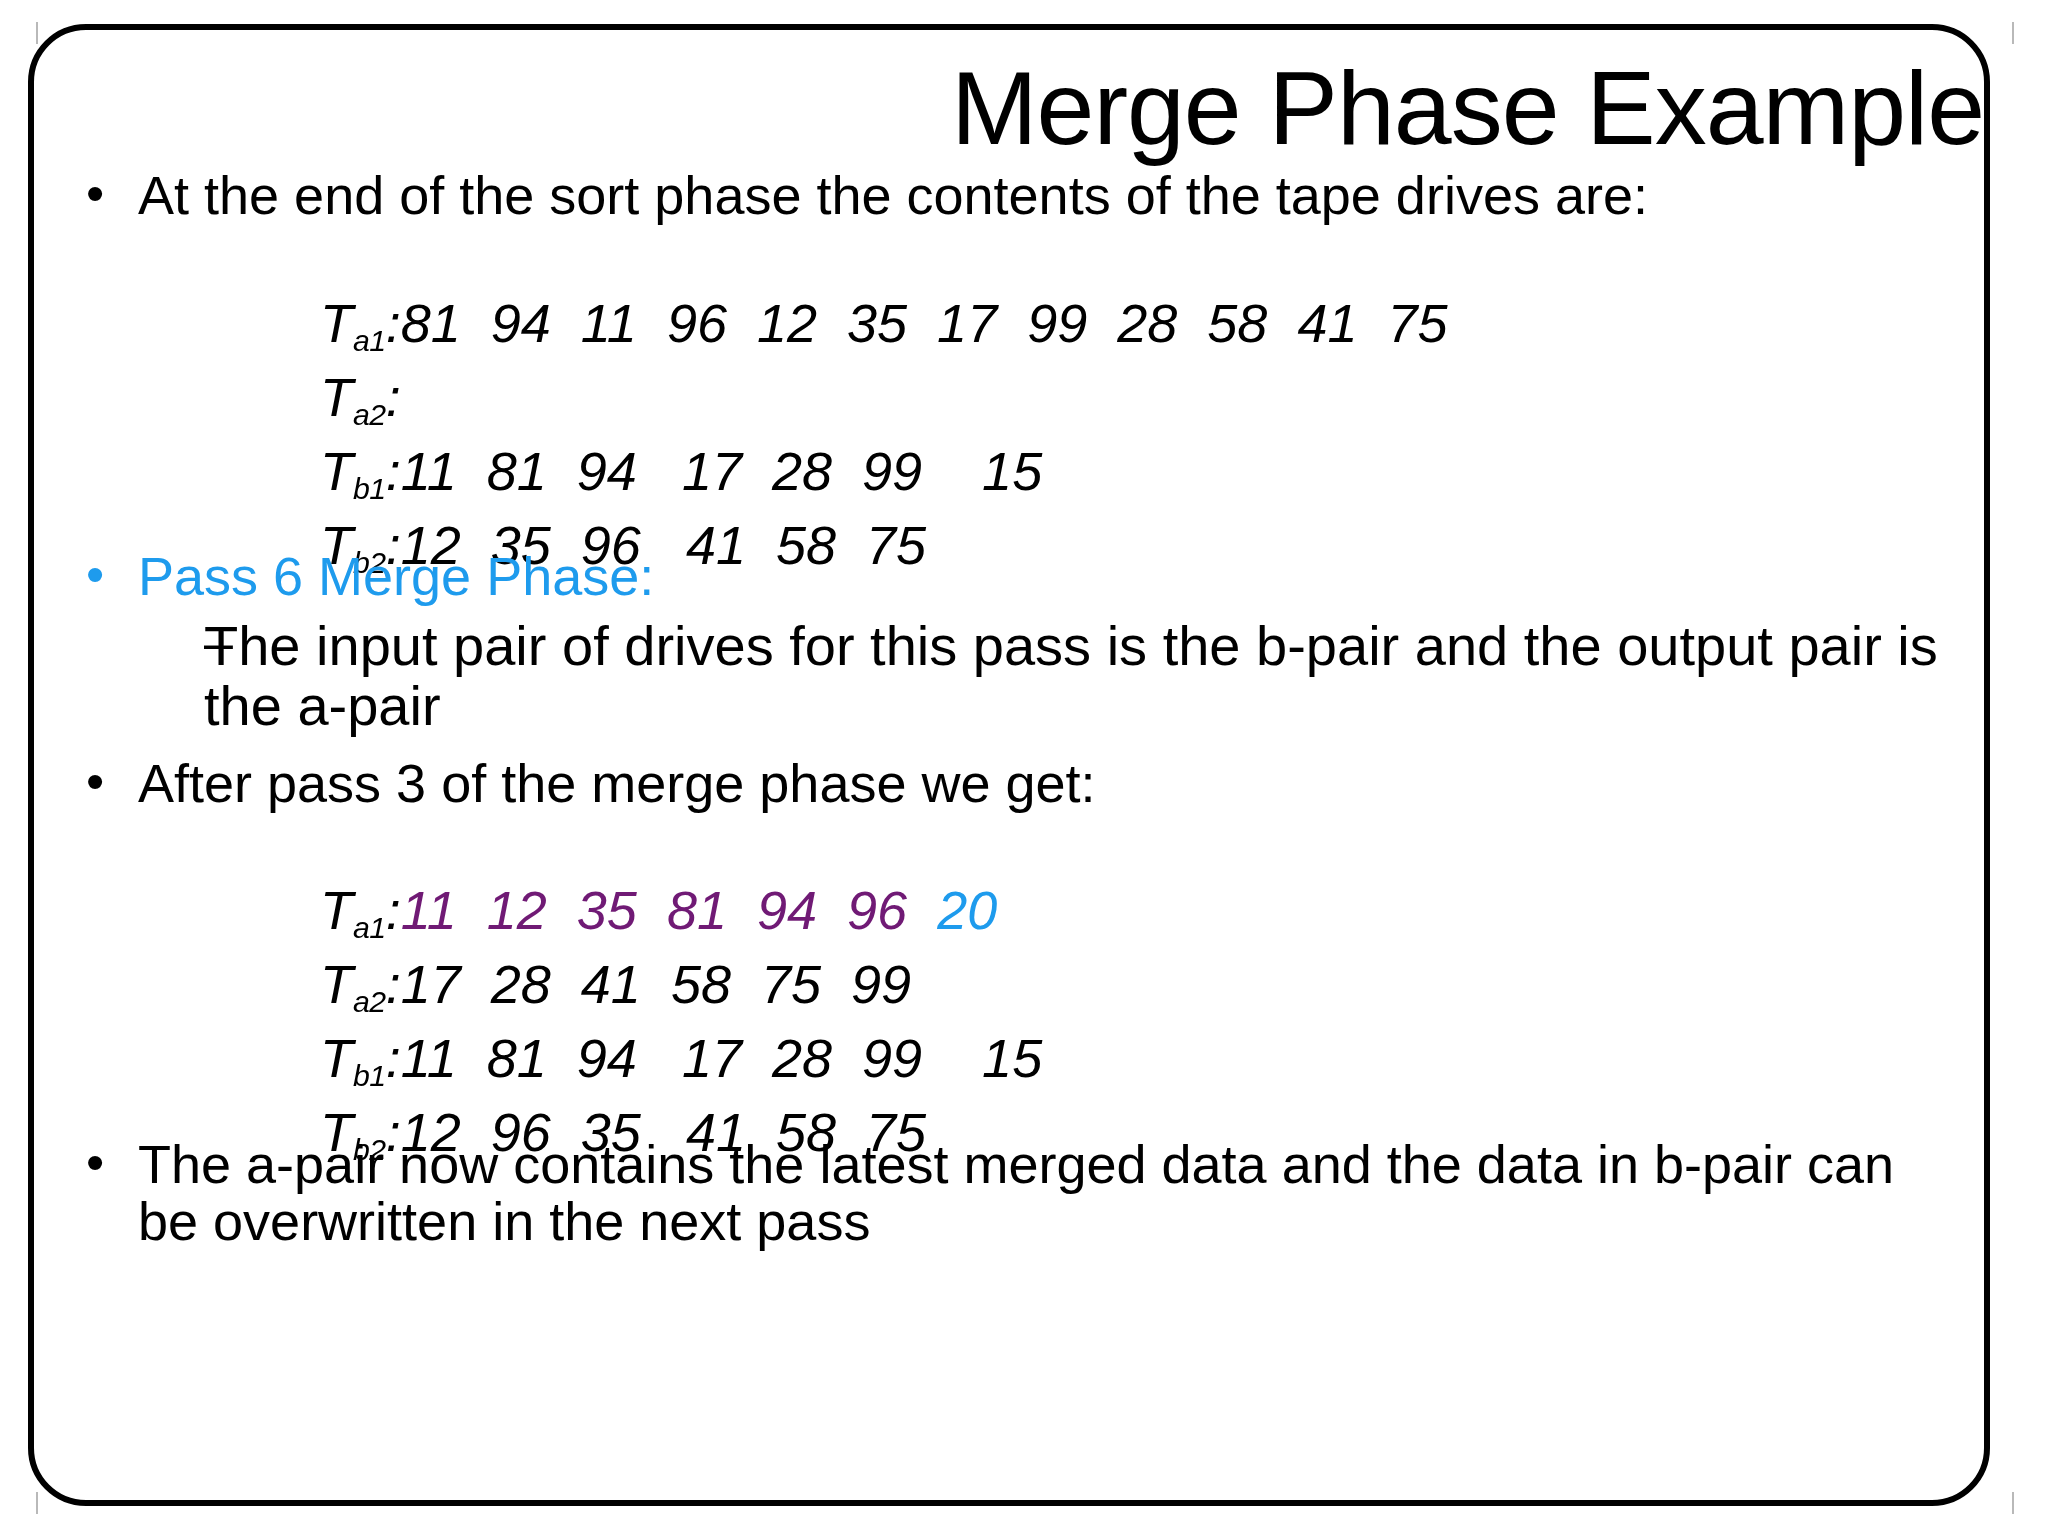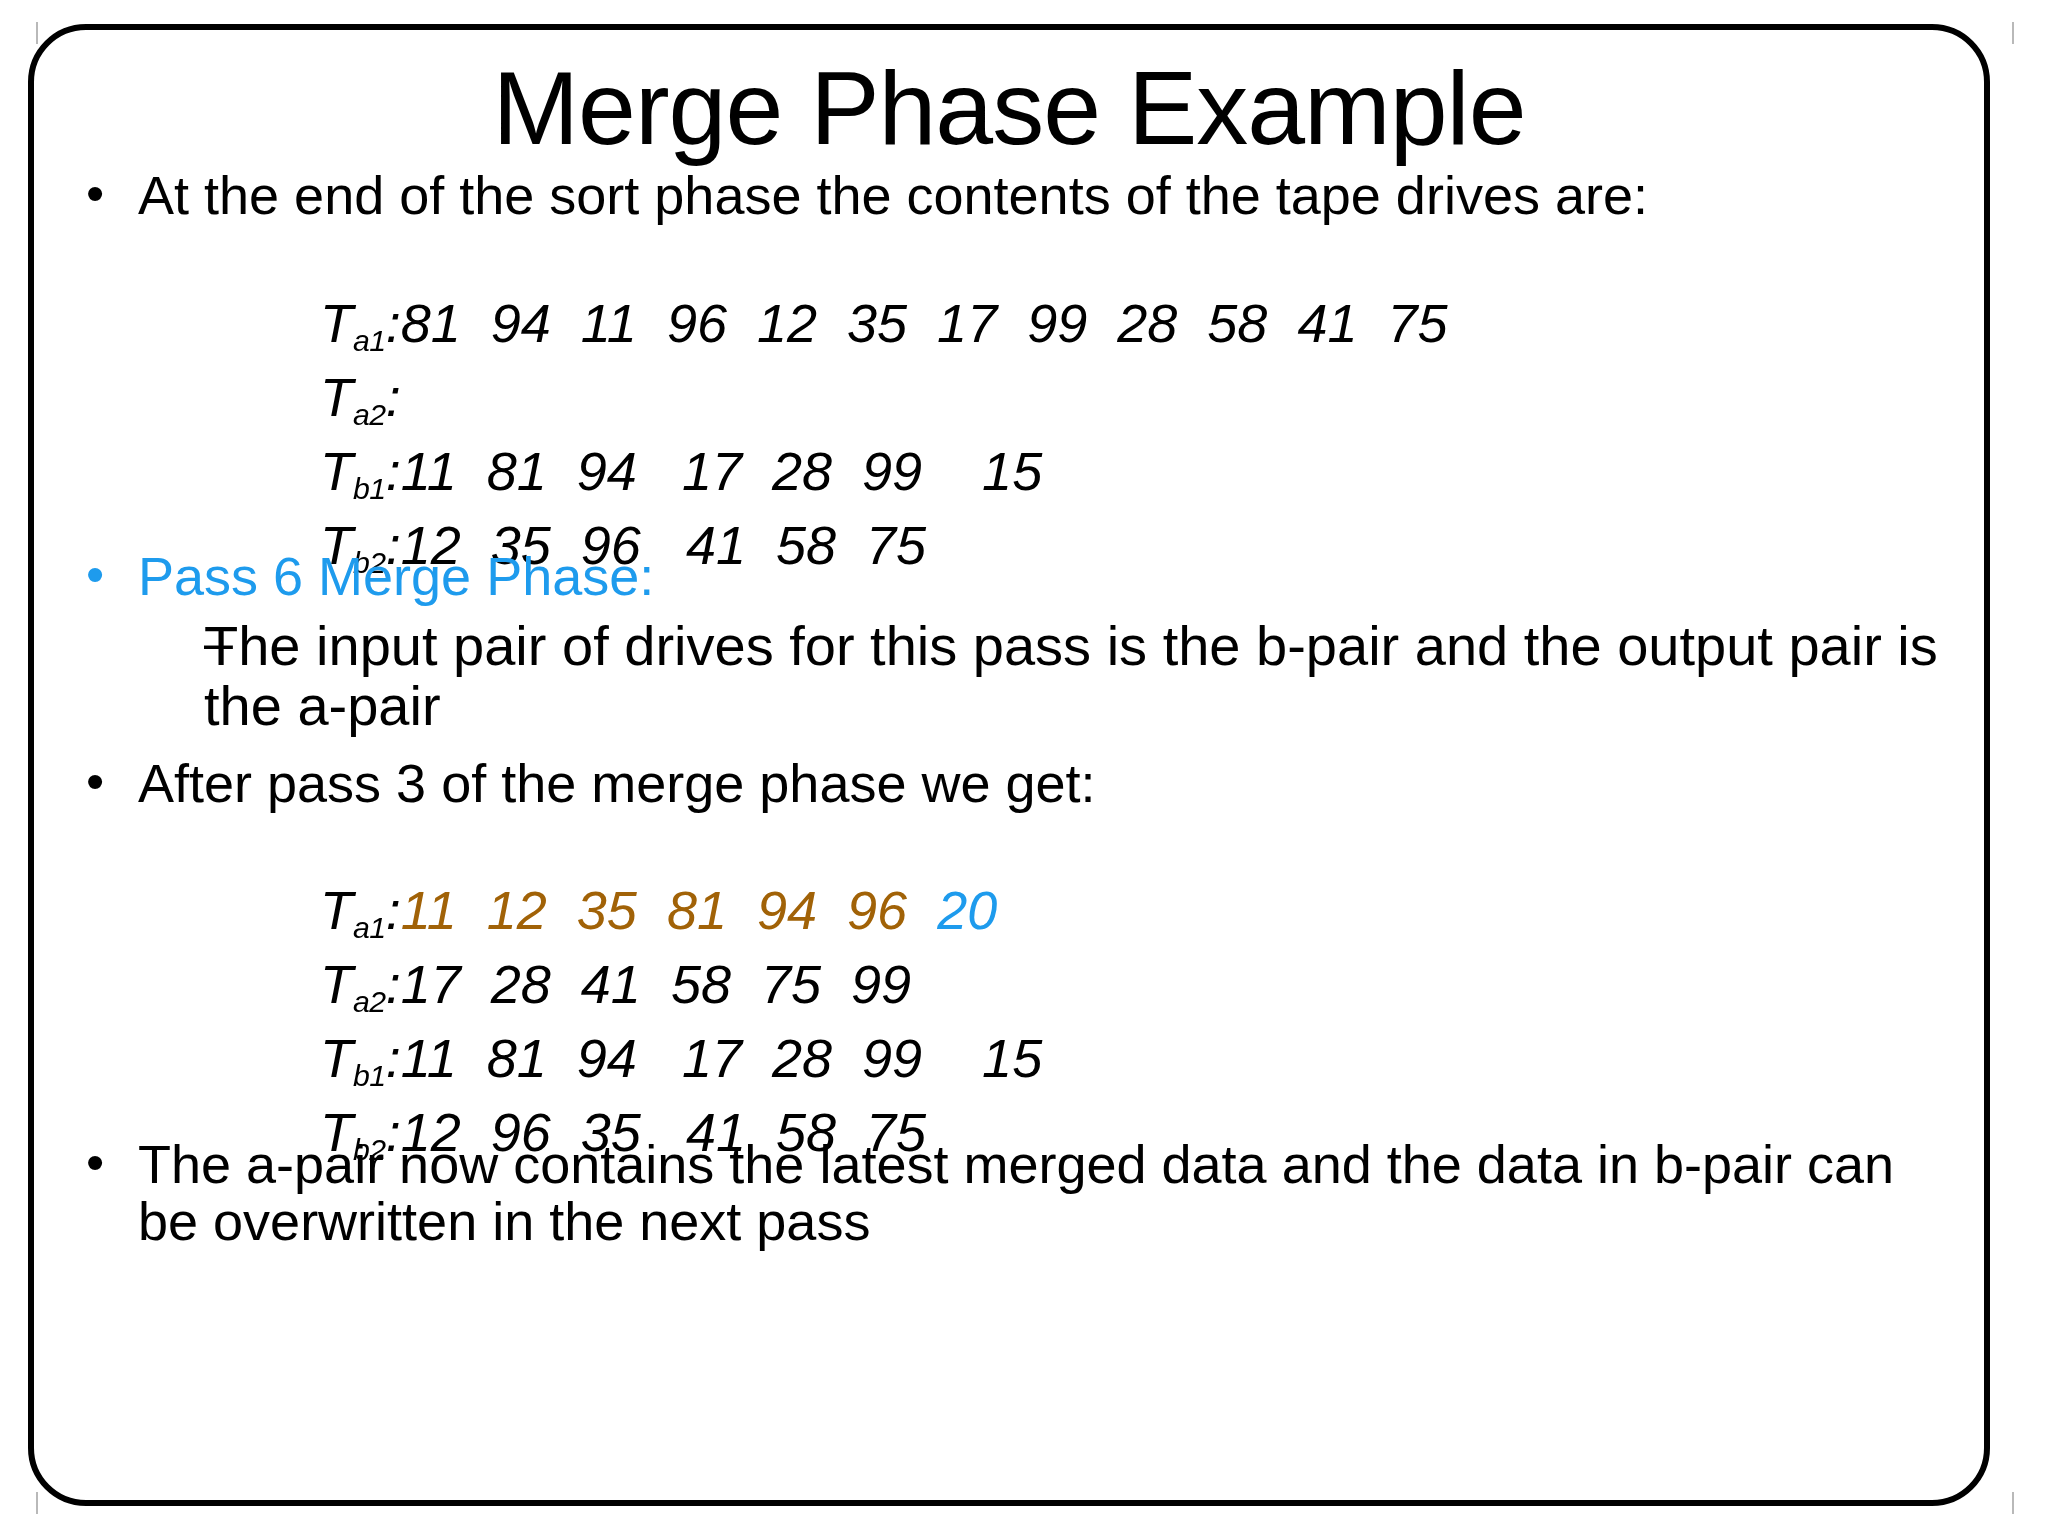--- a/index.html
+++ b/index.html
@@ -23,21 +23,21 @@
     height: 1482px;
     border: 6px solid #000000;
     border-radius: 58px;
     box-sizing: border-box;
     background: #ffffff;
     overflow: hidden;
   }
 
   
   .slide-title {
-    text-align: center;
+    text-align: right;
     font-size: 104px;
     line-height: 1.05;
     font-weight: normal;
     letter-spacing: -1px;
     margin: 24px 0 4px 0;
     white-space: nowrap;
   }
 
   
   .body {
@@ -77,21 +77,21 @@
     align-items: flex-start;
   }
   .sub-text {
     font-size: 56px;
     line-height: 1.08;
     flex: 1 1 auto;
     padding-right: 10px;
   }
 
   .blue { color: #1e9bed; }
-  .red  { color: #a16207; }
+  .red  { color: #701a75; }
   .green{ color: #000000; }
 
   
   .tape-line {
     font-size: 54px;
     line-height: 1.10;
     padding-left: 170px;
     white-space: pre;
     height: 74px;
     font-style: italic;

